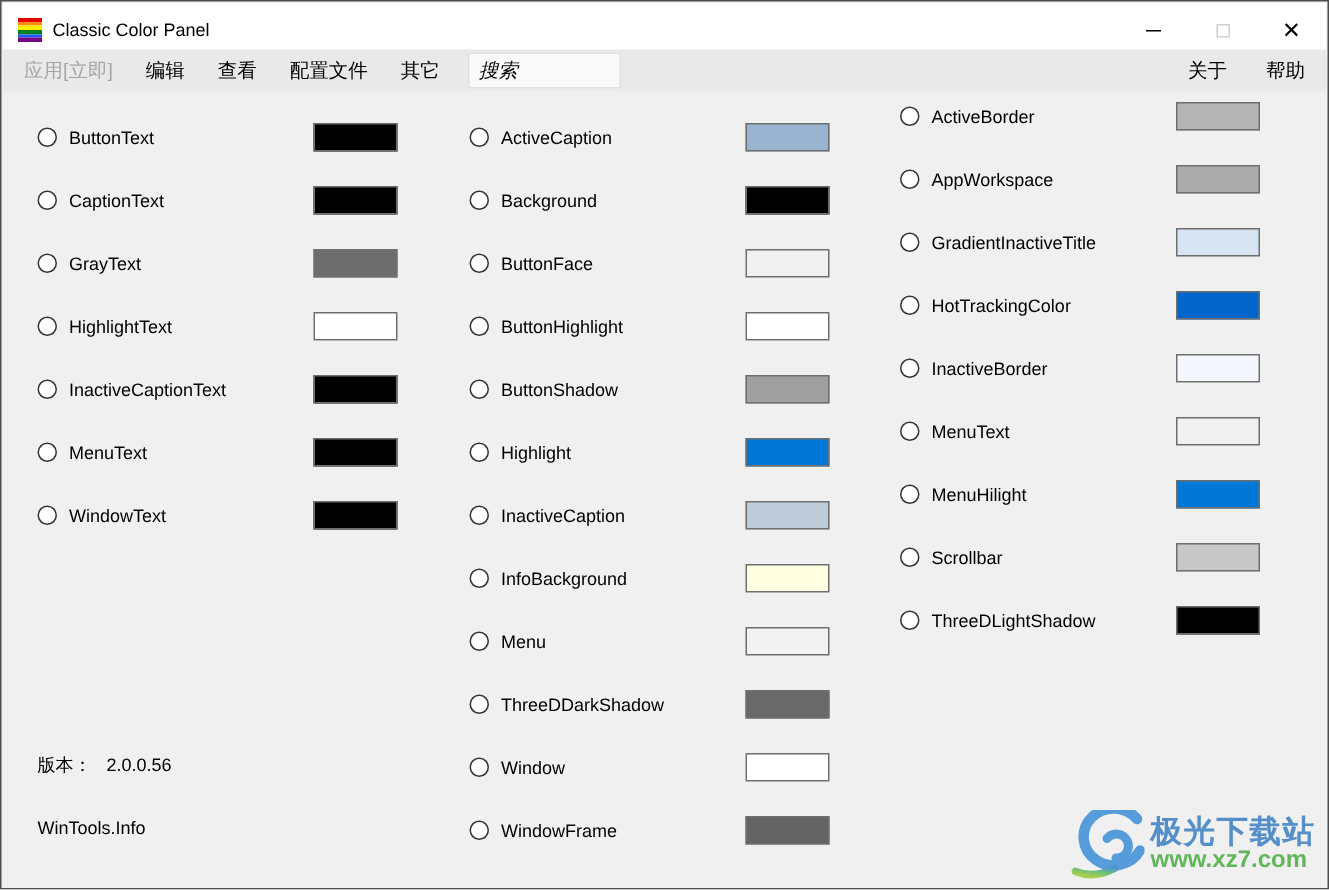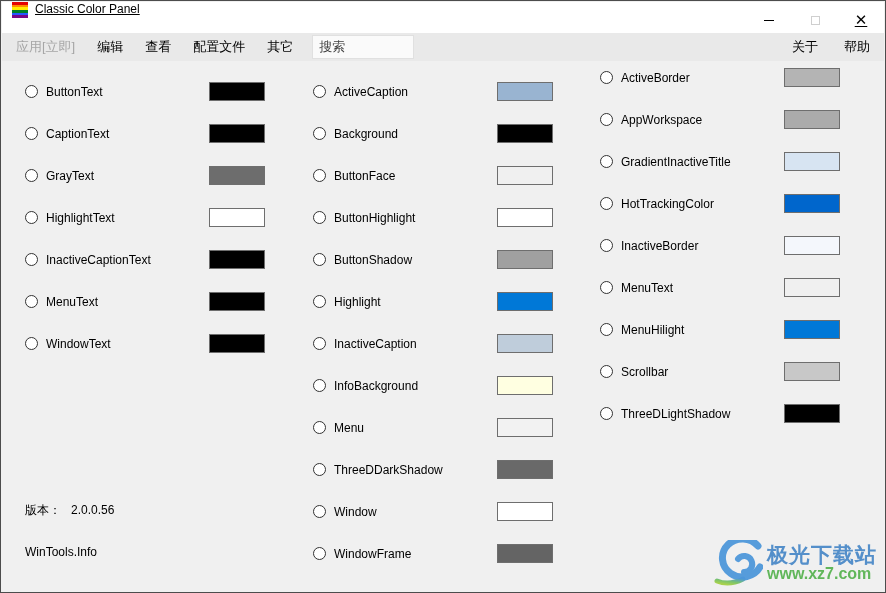--- a/index.html
+++ b/index.html
@@ -4,21 +4,21 @@
 <style>
   * { margin:0; padding:0; box-sizing:border-box; }
   html,body { width:886px; height:593px; font-family:"Liberation Sans", sans-serif; }
   #window {
     position:relative; width:886px; height:593px;
     background:#f0f0f0; border:1px solid #4c4c4c; overflow:hidden;
   }
   
   .titlebar {
     position:absolute; left:1px; top:1px; right:1px; height:36px;
-    background:#ffffff; display:flex; text-decoration:underline;
+    background:#ffffff; display:flex; align-items:center;
   }
   .app-icon { width:16px; height:16px; margin-left:10px; display:flex; flex-direction:column; }
   .app-icon i { flex:1; display:block; }
   .title-text { margin-left:7px; font-size:12px; color:#000; }
   .caption-buttons { margin-left:auto; display:flex; height:100%; }
   .cap-btn { width:46px; height:100%; display:flex; align-items:center; justify-content:center; }
   .glyph-min { width:10px; height:1px; background:#000; }
   .glyph-max { width:9px; height:9px; border:1px solid #cfcfcf; }
   .glyph-close { font-size:15px; color:#000; line-height:1; font-family:"DejaVu Sans", sans-serif; }
   
@@ -26,21 +26,21 @@
     position:absolute; left:1px; top:32px; right:1px; height:28px;
     background:#e9e9e9; display:flex; align-items:center; font-size:13px; color:#000;
     padding:0 14px;
   }
   .menu-item { padding:0 11px; white-space:nowrap; }
   .menu-item:first-child { padding-left:0; }
   .menu-item.disabled { color:#a6a6a6; }
   .searchbox {
     margin-left:8px; width:102px; height:24px; background:#fafafa;
     border:1px solid #e0e0e0; display:flex; align-items:center;
-    padding-left:6px; font-size:13px; color:#404040;
+    padding-left:6px; font-size:13px; color:#000000;font-style:italic;
   }
   .menu-right { margin-left:auto; display:flex; }
   .menu-right .menu-item { padding:0 0 0 26px; }
   
   .colorcol { position:absolute; width:240px; }
   .color-row { position:relative; height:42px; }
   .radio {
     position:absolute; left:0; top:50%; margin-top:-7px;
     width:13px; height:13px; border-radius:50%;
     border:1px solid #333333; background:#ffffff;

